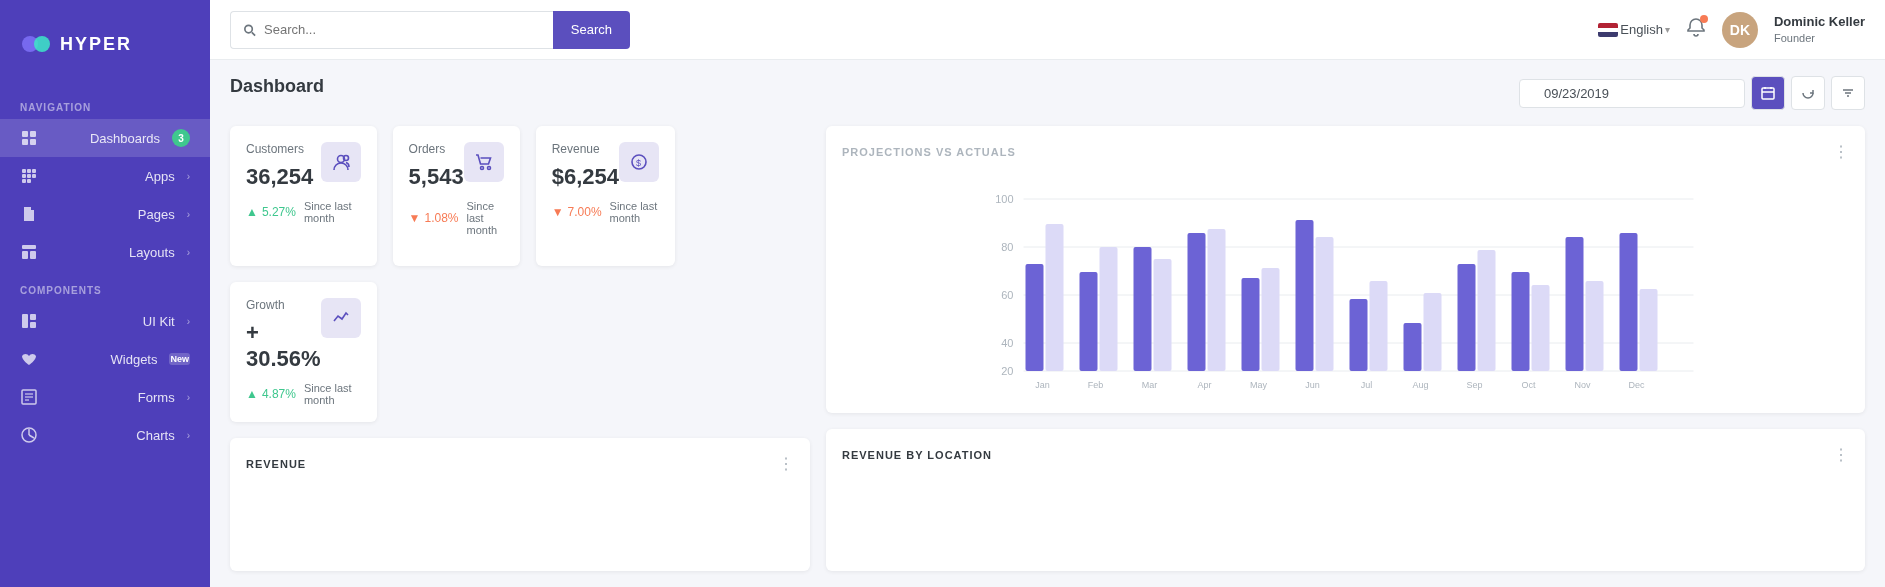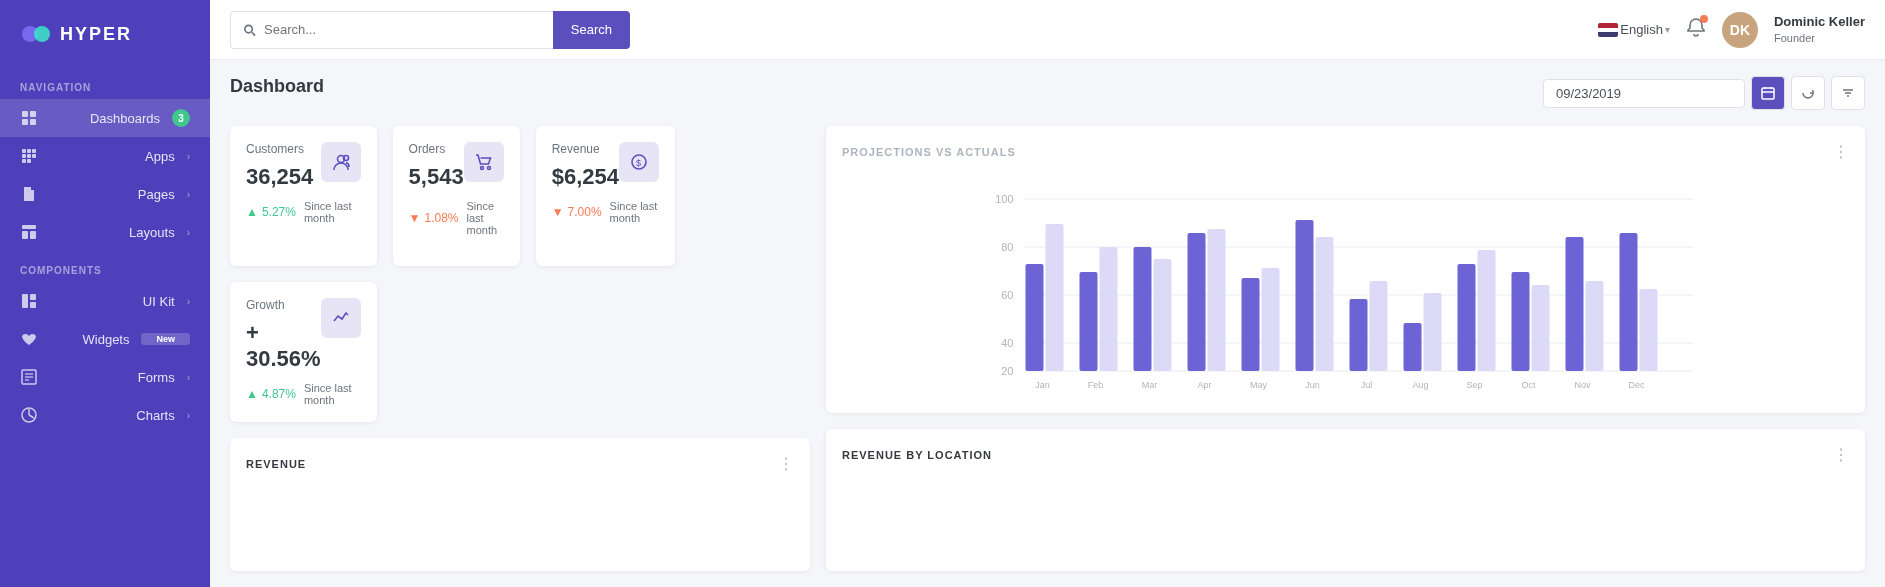--- a/index.html
+++ b/index.html
@@ -12,21 +12,21 @@
       background: #4e3fba;
       color: #fff;
       display: flex;
       flex-direction: column;
       height: 587px;
       overflow: hidden;
     }
     #sidebar .logo-area {
       display: flex;
       align-items: center;
-      padding: 18px 20px;
+      padding: 28px 20px;
       gap: 8px;
     }
     .logo-icon {
       width: 32px;
       height: 32px;
     }
     .logo-text {
       font-size: 18px;
       font-weight: 700;
       letter-spacing: 2px;
@@ -71,21 +71,21 @@
       display: flex;
       align-items: center;
       justify-content: center;
     }
     .sidebar-item .badge-new {
       background: rgba(255,255,255,0.2);
       color: #fff;
       font-size: 9px;
       font-weight: 600;
       border-radius: 3px;
-      padding: 1px 15px;
+      padding: 1px 1px;
     }
     .sidebar-item .chevron {
       font-size: 10px;
       opacity: 0.6;
     }
 
     
     #main {
       flex: 1;
       display: flex;
@@ -216,21 +216,21 @@
       color: #343a40;
     }
     .dash-controls {
       display: flex;
       align-items: center;
       gap: 6px;
     }
     .date-picker {
       border: 1px solid #dee2e6;
       border-radius: 4px;
-      padding: 6px 12px;
+      padding: 6px 24px;
       font-size: 13px;
       color: #495057;
       background: #fff;
       min-width: 120px;
     }
     .dash-btn {
       width: 34px;
       height: 34px;
       border: 1px solid #dee2e6;
       border-radius: 4px;

